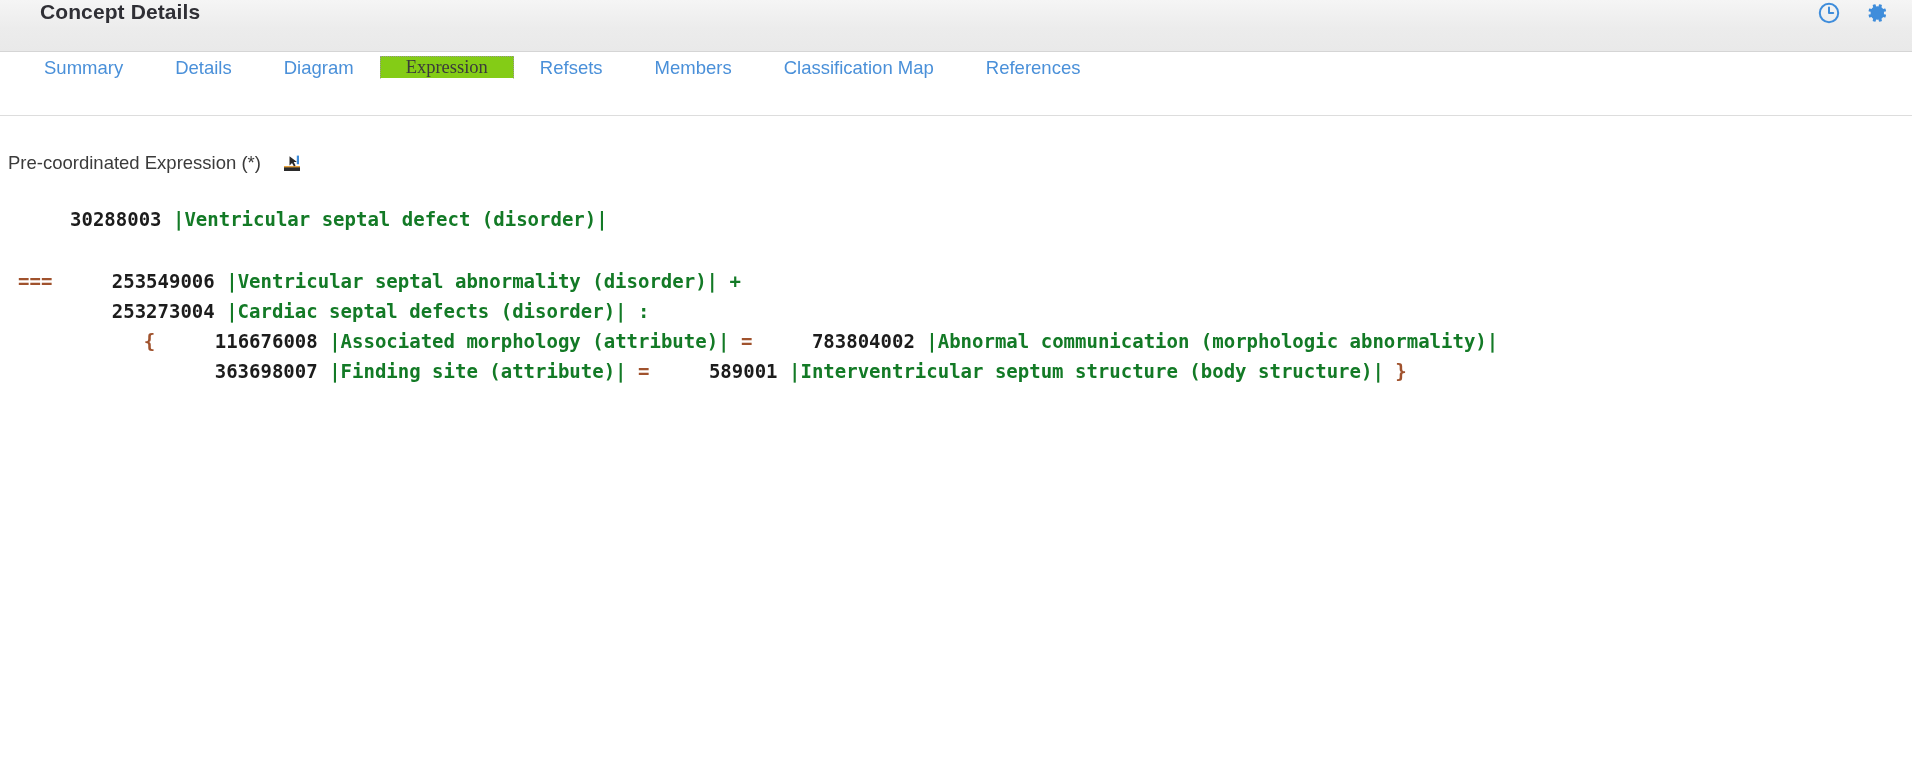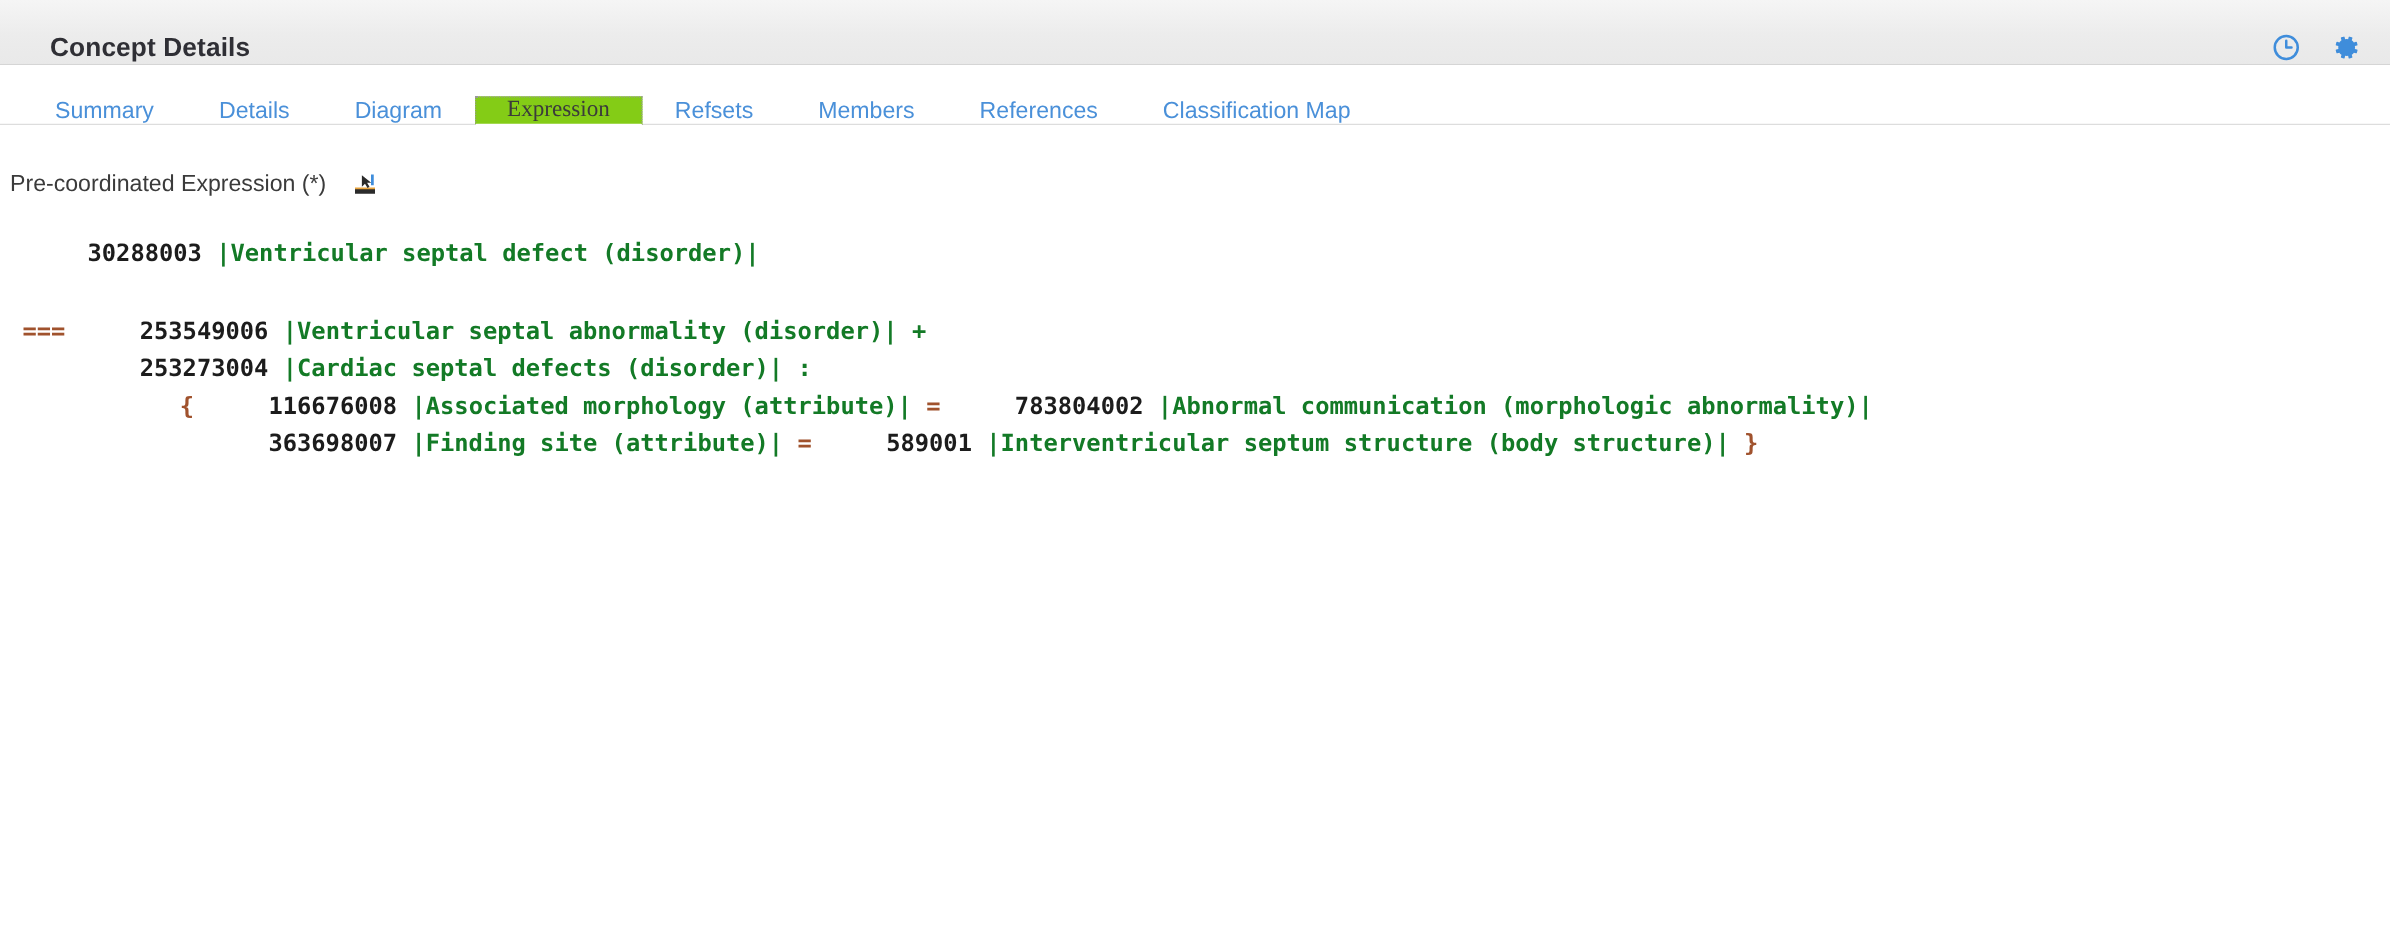--- a/index.html
+++ b/index.html
@@ -16,21 +16,21 @@
     overflow: hidden;
     position: relative;
   }
 
   
   .titlebar {
     height: 52px;
     background: linear-gradient(to bottom, #f5f5f5 0%, #ececec 55%, #e9e9e9 100%);
     border-bottom: 1px solid #d5d5d5;
     display: flex;
-    align-items: flex-end;
+    align-items: flex-start;
     box-sizing: border-box;
     padding: 0 22px 0 40px;
   }
   .titlebar-title {
     font-size: 21px;
     font-weight: bold;
     color: #2f2f35;
     letter-spacing: .1px;
     flex: 0 0 auto;
   }
@@ -45,25 +45,25 @@
     align-items: center;
     justify-content: center;
     width: 26px;
     height: 26px;
     cursor: pointer;
   }
   .icon-btn svg { display: block; }
 
   
   .tabbar {
-    height: 48px;
+    height: 64px;
     background: #ffffff;
     border-bottom: 1px solid #dddddd;
     display: flex;
-    align-items: flex-end;
+    align-items: flex-start;
     padding: 0 0 0 18px;
     box-sizing: border-box;
   }
   .tab {
     display: flex;
     align-items: center;
     padding: 0 25px;
     font-size: 18.5px;
     color: #4a90d9;
     cursor: pointer;
@@ -169,24 +169,24 @@
   <div class="tab active">
       <span>Expression</span>
     </div>
   <div class="tab">
       <span>Refsets</span>
     </div>
   <div class="tab">
       <span>Members</span>
     </div>
   <div class="tab">
+      <span>Classification Map</span>
+    </div>
+  <div class="tab">
       <span>References</span>
-    </div>
-  <div class="tab">
-      <span>Classification Map</span>
     </div>
 </div>
 
 <div class="content">
 
   <div class="section">
     <div class="section-header sec1-header">
       <span class="label">Pre-coordinated Expression (*)</span>
       <span class="stamp-icon">
         <svg width="20" height="20" viewBox="0 0 20 20" aria-hidden="true">

